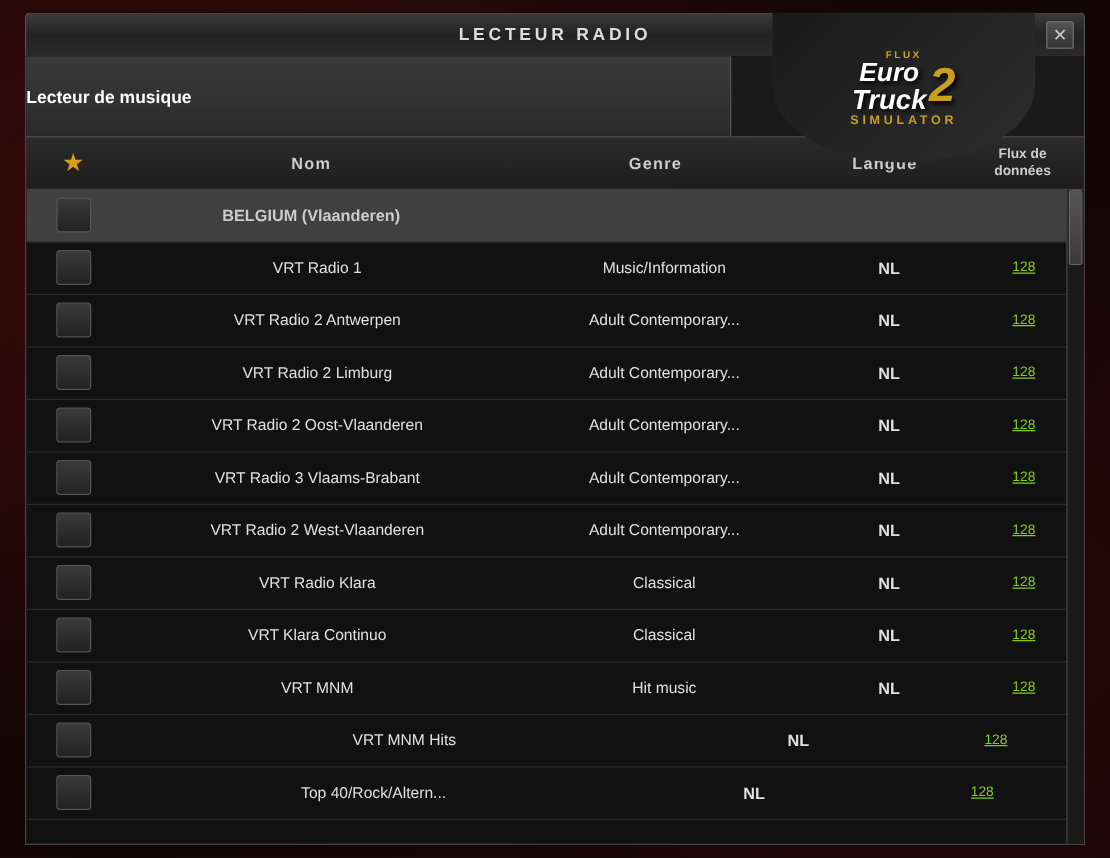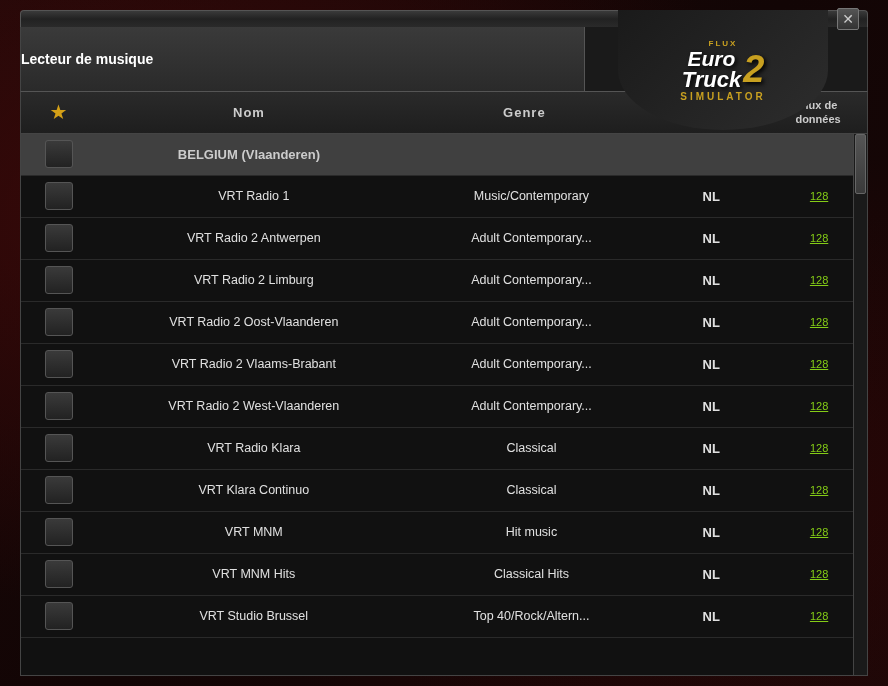--- a/index.html
+++ b/index.html
@@ -341,20 +341,21 @@
     }
   </style>
 </head>
 <body>
 
 <div class="bg-overlay"></div>
 
 <div class="main-container">
 
   <div class="title-bar">
+    <span class="title-bar-text">LECTEUR RADIO</span>
     <div class="close-btn">
       <span>✕</span>
     </div>
   </div>
 
   <div class="logo-area">
     <div class="logo-bg">
       <div class="logo-content">
         <div class="logo-top-text">FLUX</div>
         <div class="logo-main">
@@ -397,21 +398,21 @@
       <div style="flex:1;"></div>
       <div style="flex:0.8;"></div>
     </div>
 
     <div id="table-rows-container">
         <div class="table-row">
       <div class="row-star-cell">
         <div class="star-checkbox"></div>
       </div>
       <div class="cell-nom">VRT Radio 1</div>
-      <div class="cell-genre">Music/Contemporary</div>
+      <div class="cell-genre">Music/Information</div>
       <div class="cell-langue">NL</div>
       <div class="cell-flux">128</div>
     </div>
         <div class="table-row">
       <div class="row-star-cell">
         <div class="star-checkbox"></div>
       </div>
       <div class="cell-nom">VRT Radio 2 Antwerpen</div>
       <div class="cell-genre">Adult Contemporary...</div>
       <div class="cell-langue">NL</div>
@@ -432,21 +433,21 @@
       </div>
       <div class="cell-nom">VRT Radio 2 Oost-Vlaanderen</div>
       <div class="cell-genre">Adult Contemporary...</div>
       <div class="cell-langue">NL</div>
       <div class="cell-flux">128</div>
     </div>
         <div class="table-row">
       <div class="row-star-cell">
         <div class="star-checkbox"></div>
       </div>
-      <div class="cell-nom">VRT Radio 2 Vlaams-Brabant</div>
+      <div class="cell-nom">VRT Radio 3 Vlaams-Brabant</div>
       <div class="cell-genre">Adult Contemporary...</div>
       <div class="cell-langue">NL</div>
       <div class="cell-flux">128</div>
     </div>
         <div class="table-row">
       <div class="row-star-cell">
         <div class="star-checkbox"></div>
       </div>
       <div class="cell-nom">VRT Radio 2 West-Vlaanderen</div>
       <div class="cell-genre">Adult Contemporary...</div>
@@ -478,29 +479,27 @@
       <div class="cell-nom">VRT MNM</div>
       <div class="cell-genre">Hit music</div>
       <div class="cell-langue">NL</div>
       <div class="cell-flux">128</div>
     </div>
         <div class="table-row">
       <div class="row-star-cell">
         <div class="star-checkbox"></div>
       </div>
       <div class="cell-nom">VRT MNM Hits</div>
-      <div class="cell-genre">Classical Hits</div>
-      <div class="cell-langue">NL</div>
-      <div class="cell-flux">128</div>
-    </div>
-        <div class="table-row">
-      <div class="row-star-cell">
-        <div class="star-checkbox"></div>
-      </div>
-      <div class="cell-nom">VRT Studio Brussel</div>
+      <div class="cell-langue">NL</div>
+      <div class="cell-flux">128</div>
+    </div>
+        <div class="table-row">
+      <div class="row-star-cell">
+        <div class="star-checkbox"></div>
+      </div>
       <div class="cell-genre">Top 40/Rock/Altern...</div>
       <div class="cell-langue">NL</div>
       <div class="cell-flux">128</div>
     </div>
       </div>
 
     <div class="scrollbar">
       <div class="scrollbar-thumb"></div>
     </div>
   </div>

